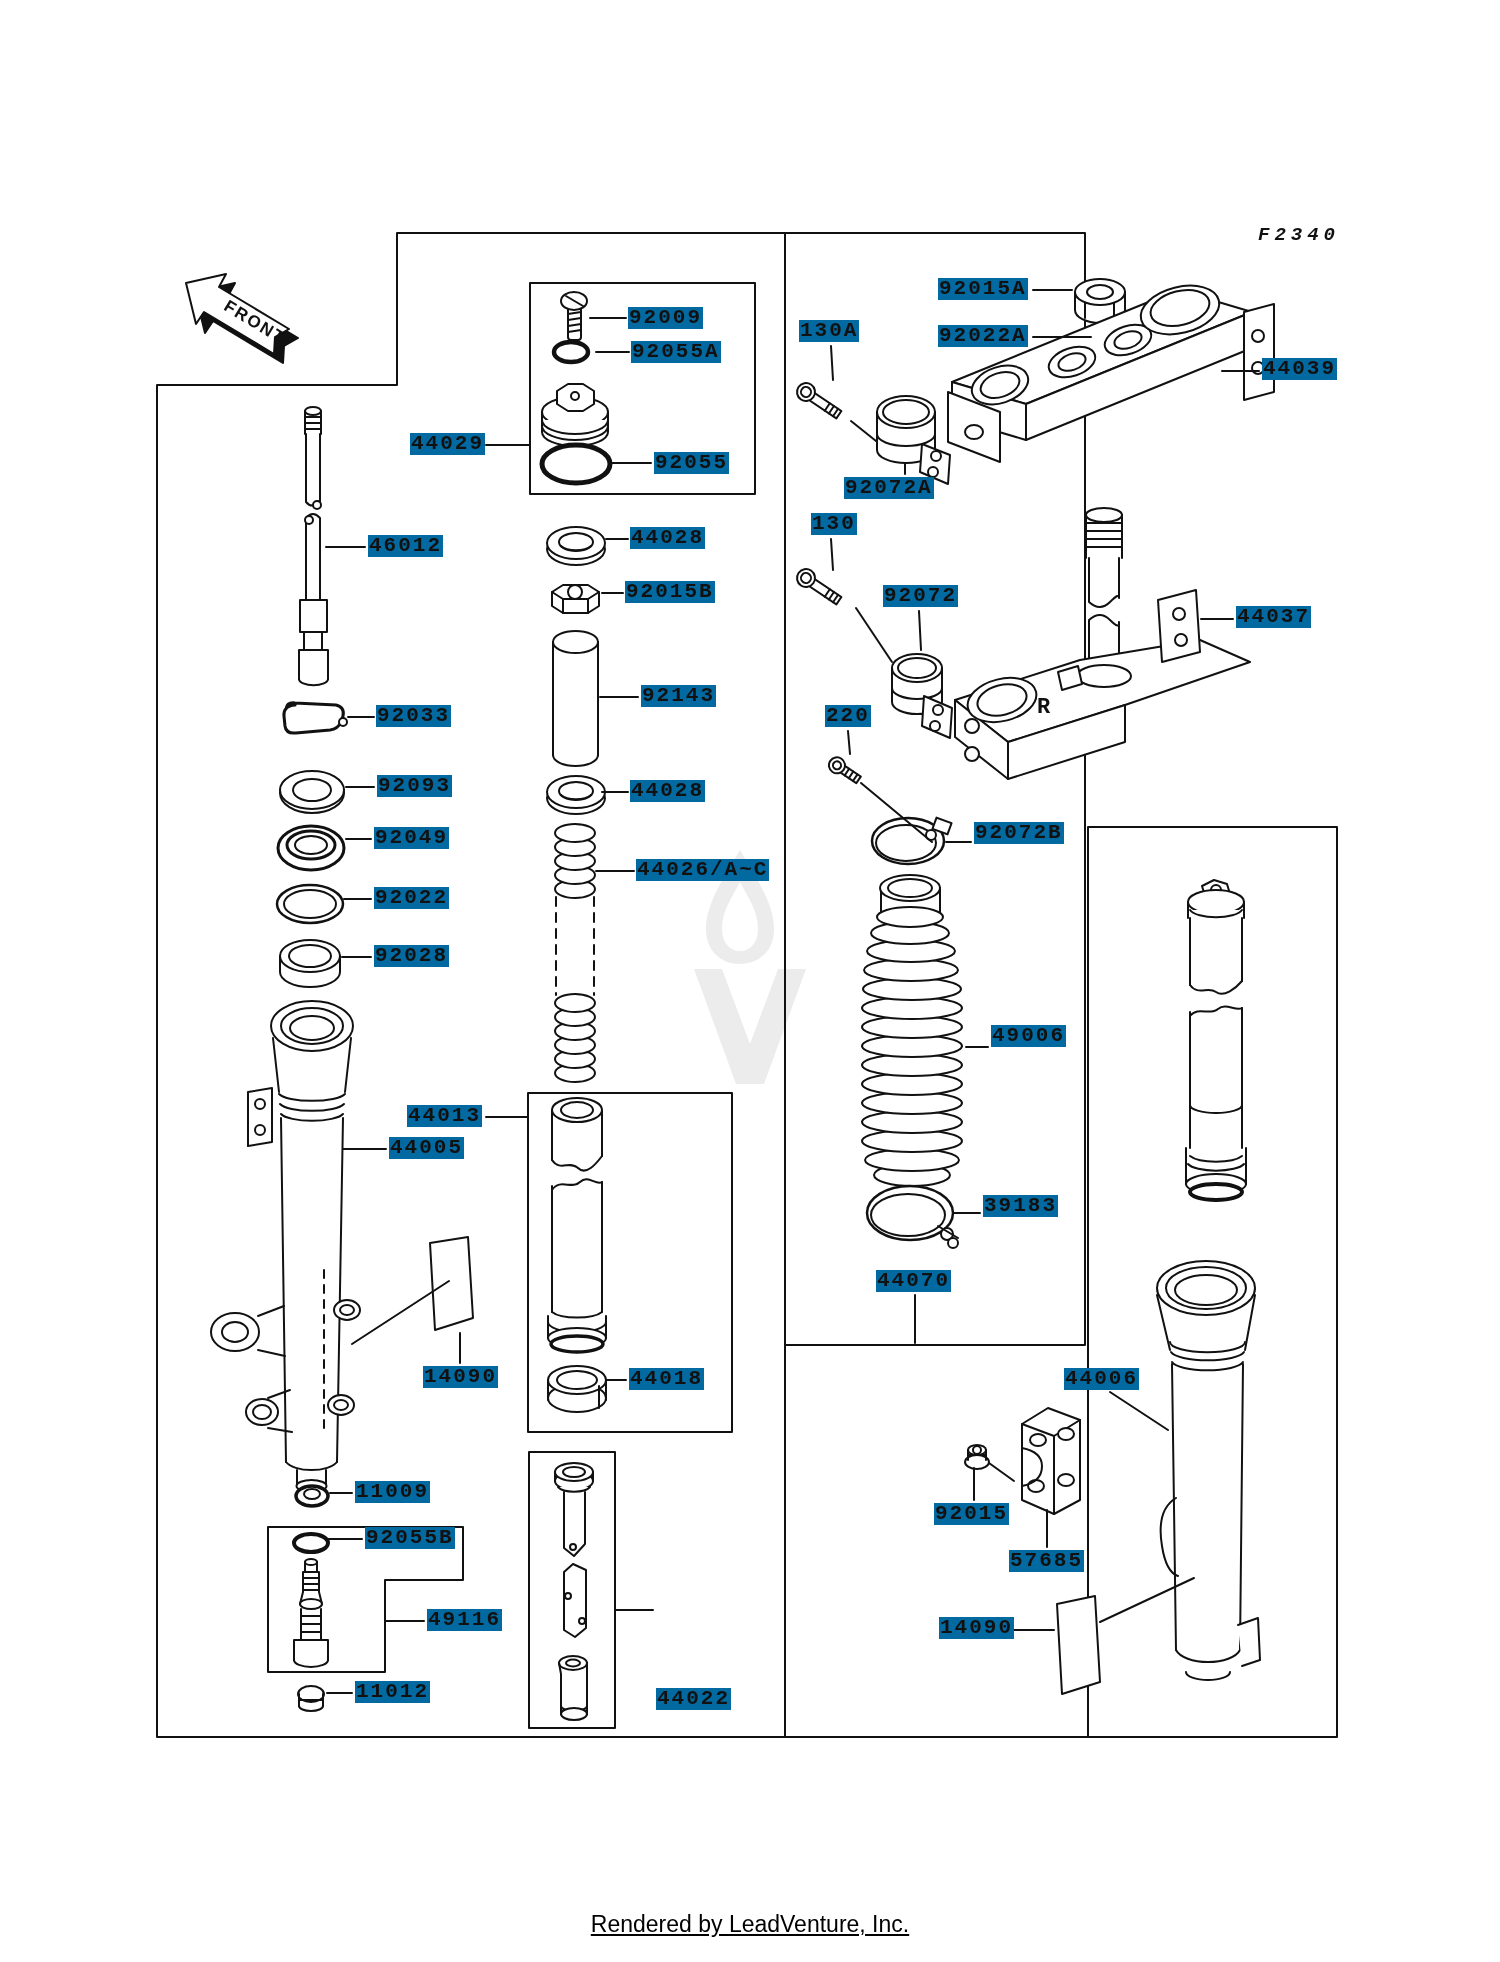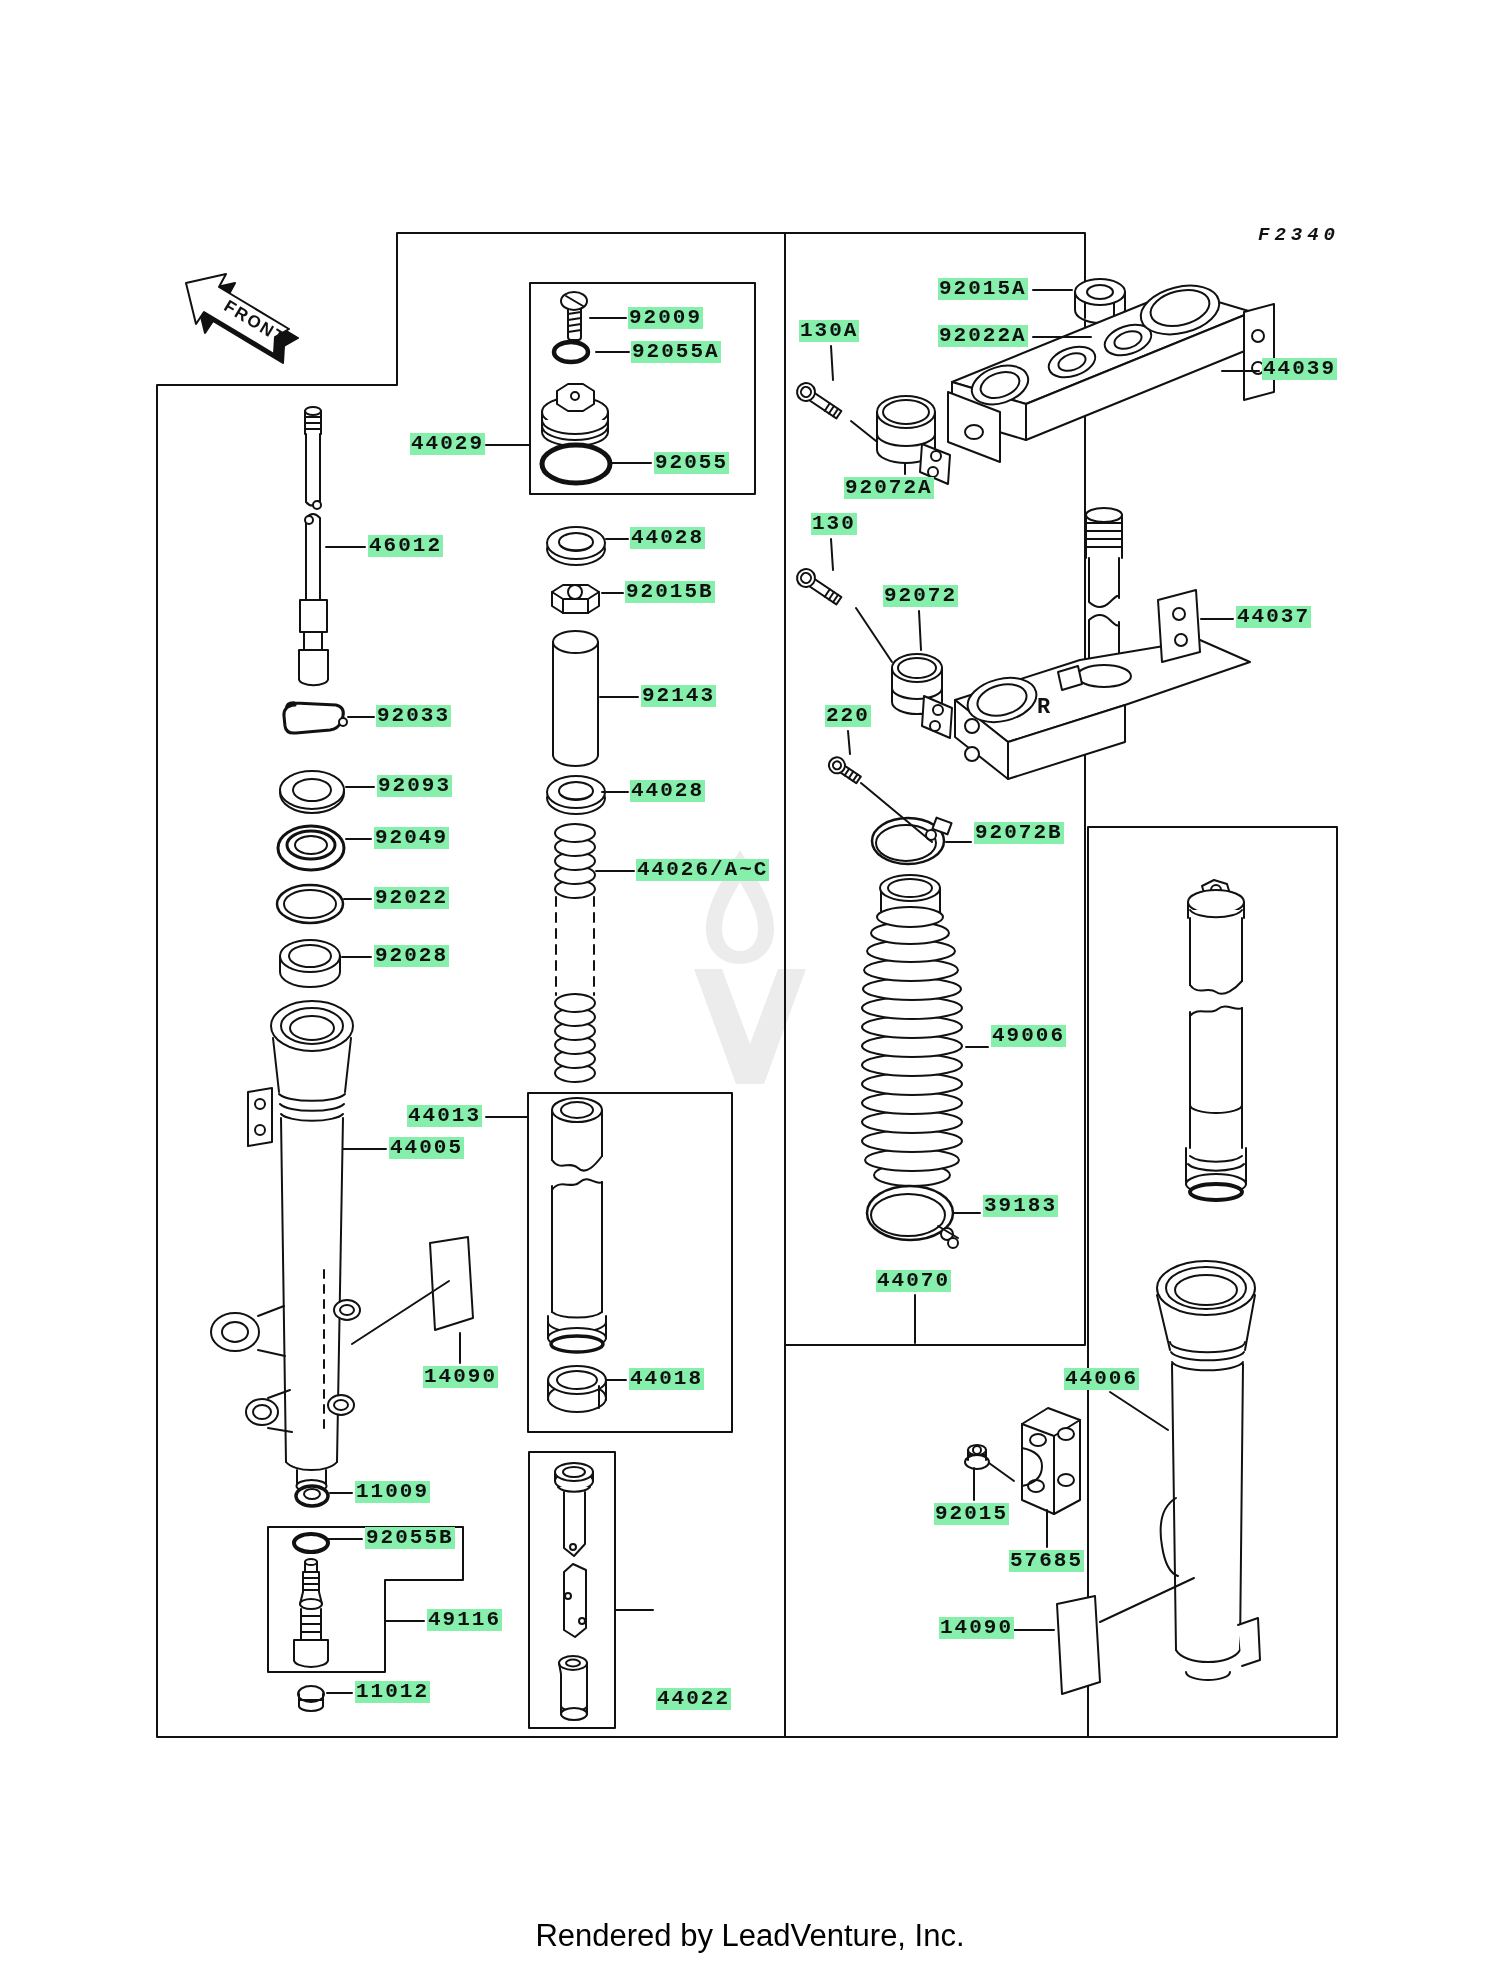--- a/index.html
+++ b/index.html
@@ -1,25 +1,25 @@
 <!DOCTYPE html>
 <html><head>
 <meta charset="utf-8">
 <style>
   html,body{margin:0;padding:0;background:#fff;}
   #stage{position:relative;width:1500px;height:1962px;background:#fff;overflow:hidden;
          font-family:"Liberation Sans",sans-serif;}
   #art{position:absolute;left:0;top:0;}
   .pl{position:absolute;font-family:"Liberation Mono","DejaVu Sans Mono",monospace;
       font-weight:bold;font-size:21px;letter-spacing:2px;line-height:1.05;color:#111;
-      background:#86efac;padding:0 1px;white-space:nowrap;}
+      background:#0369a1;padding:0 1px;white-space:nowrap;}
   .figcode{position:absolute;font-family:"Liberation Mono","DejaVu Sans Mono",monospace;
       font-weight:bold;font-size:19px;letter-spacing:5px;color:#111;font-style:italic;}
-  .footer{position:absolute;left:0;right:0;bottom:8px;text-align:center;
-      font-family:"Liberation Sans",sans-serif;font-size:31px;color:#000;}
+  .footer{position:absolute;left:0;right:0;bottom:24px;text-align:center;
+      font-family:"Liberation Sans",sans-serif;font-size:23px;color:#000;text-decoration:underline;}
   .wmtext{position:absolute;left:478px;top:1118px;width:544px;text-align:center;
       font-family:"Liberation Sans",sans-serif;font-weight:bold;font-size:47px;
       letter-spacing:17px;color:#ececec;}
   svg *{vector-effect:none;}
 </style>
 </head>
 <body>
 
 <div id="stage">
 

